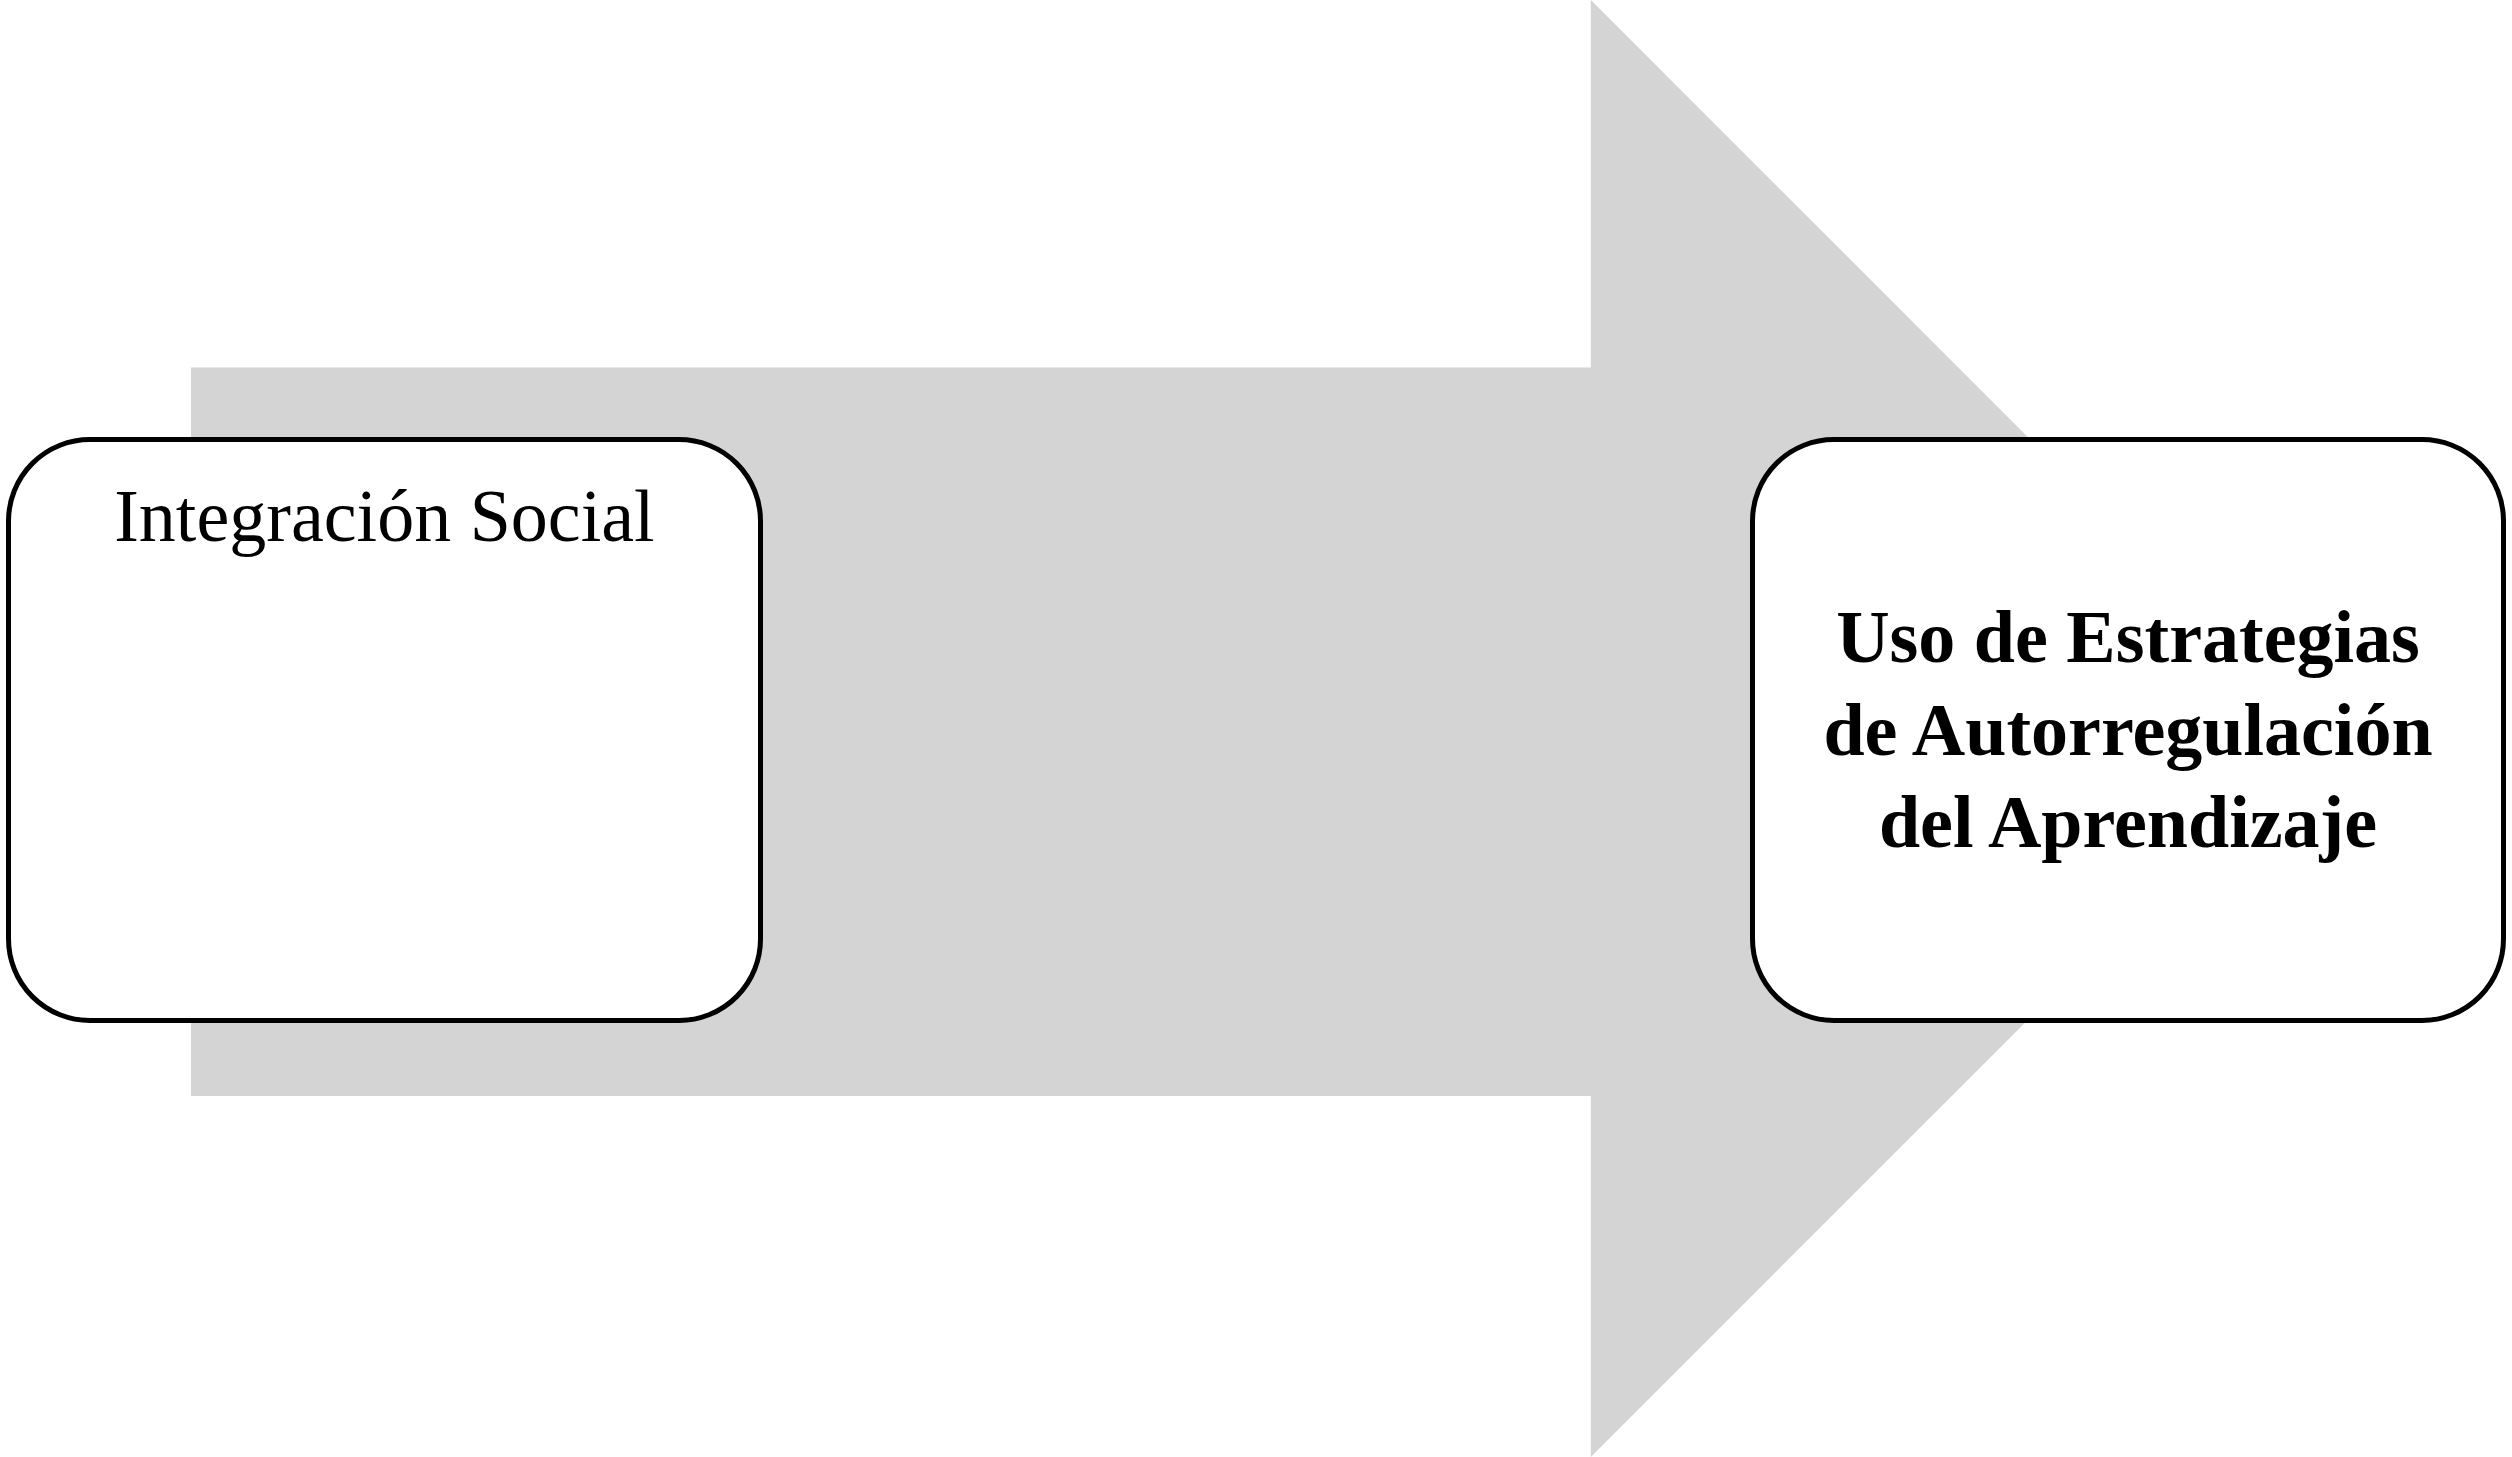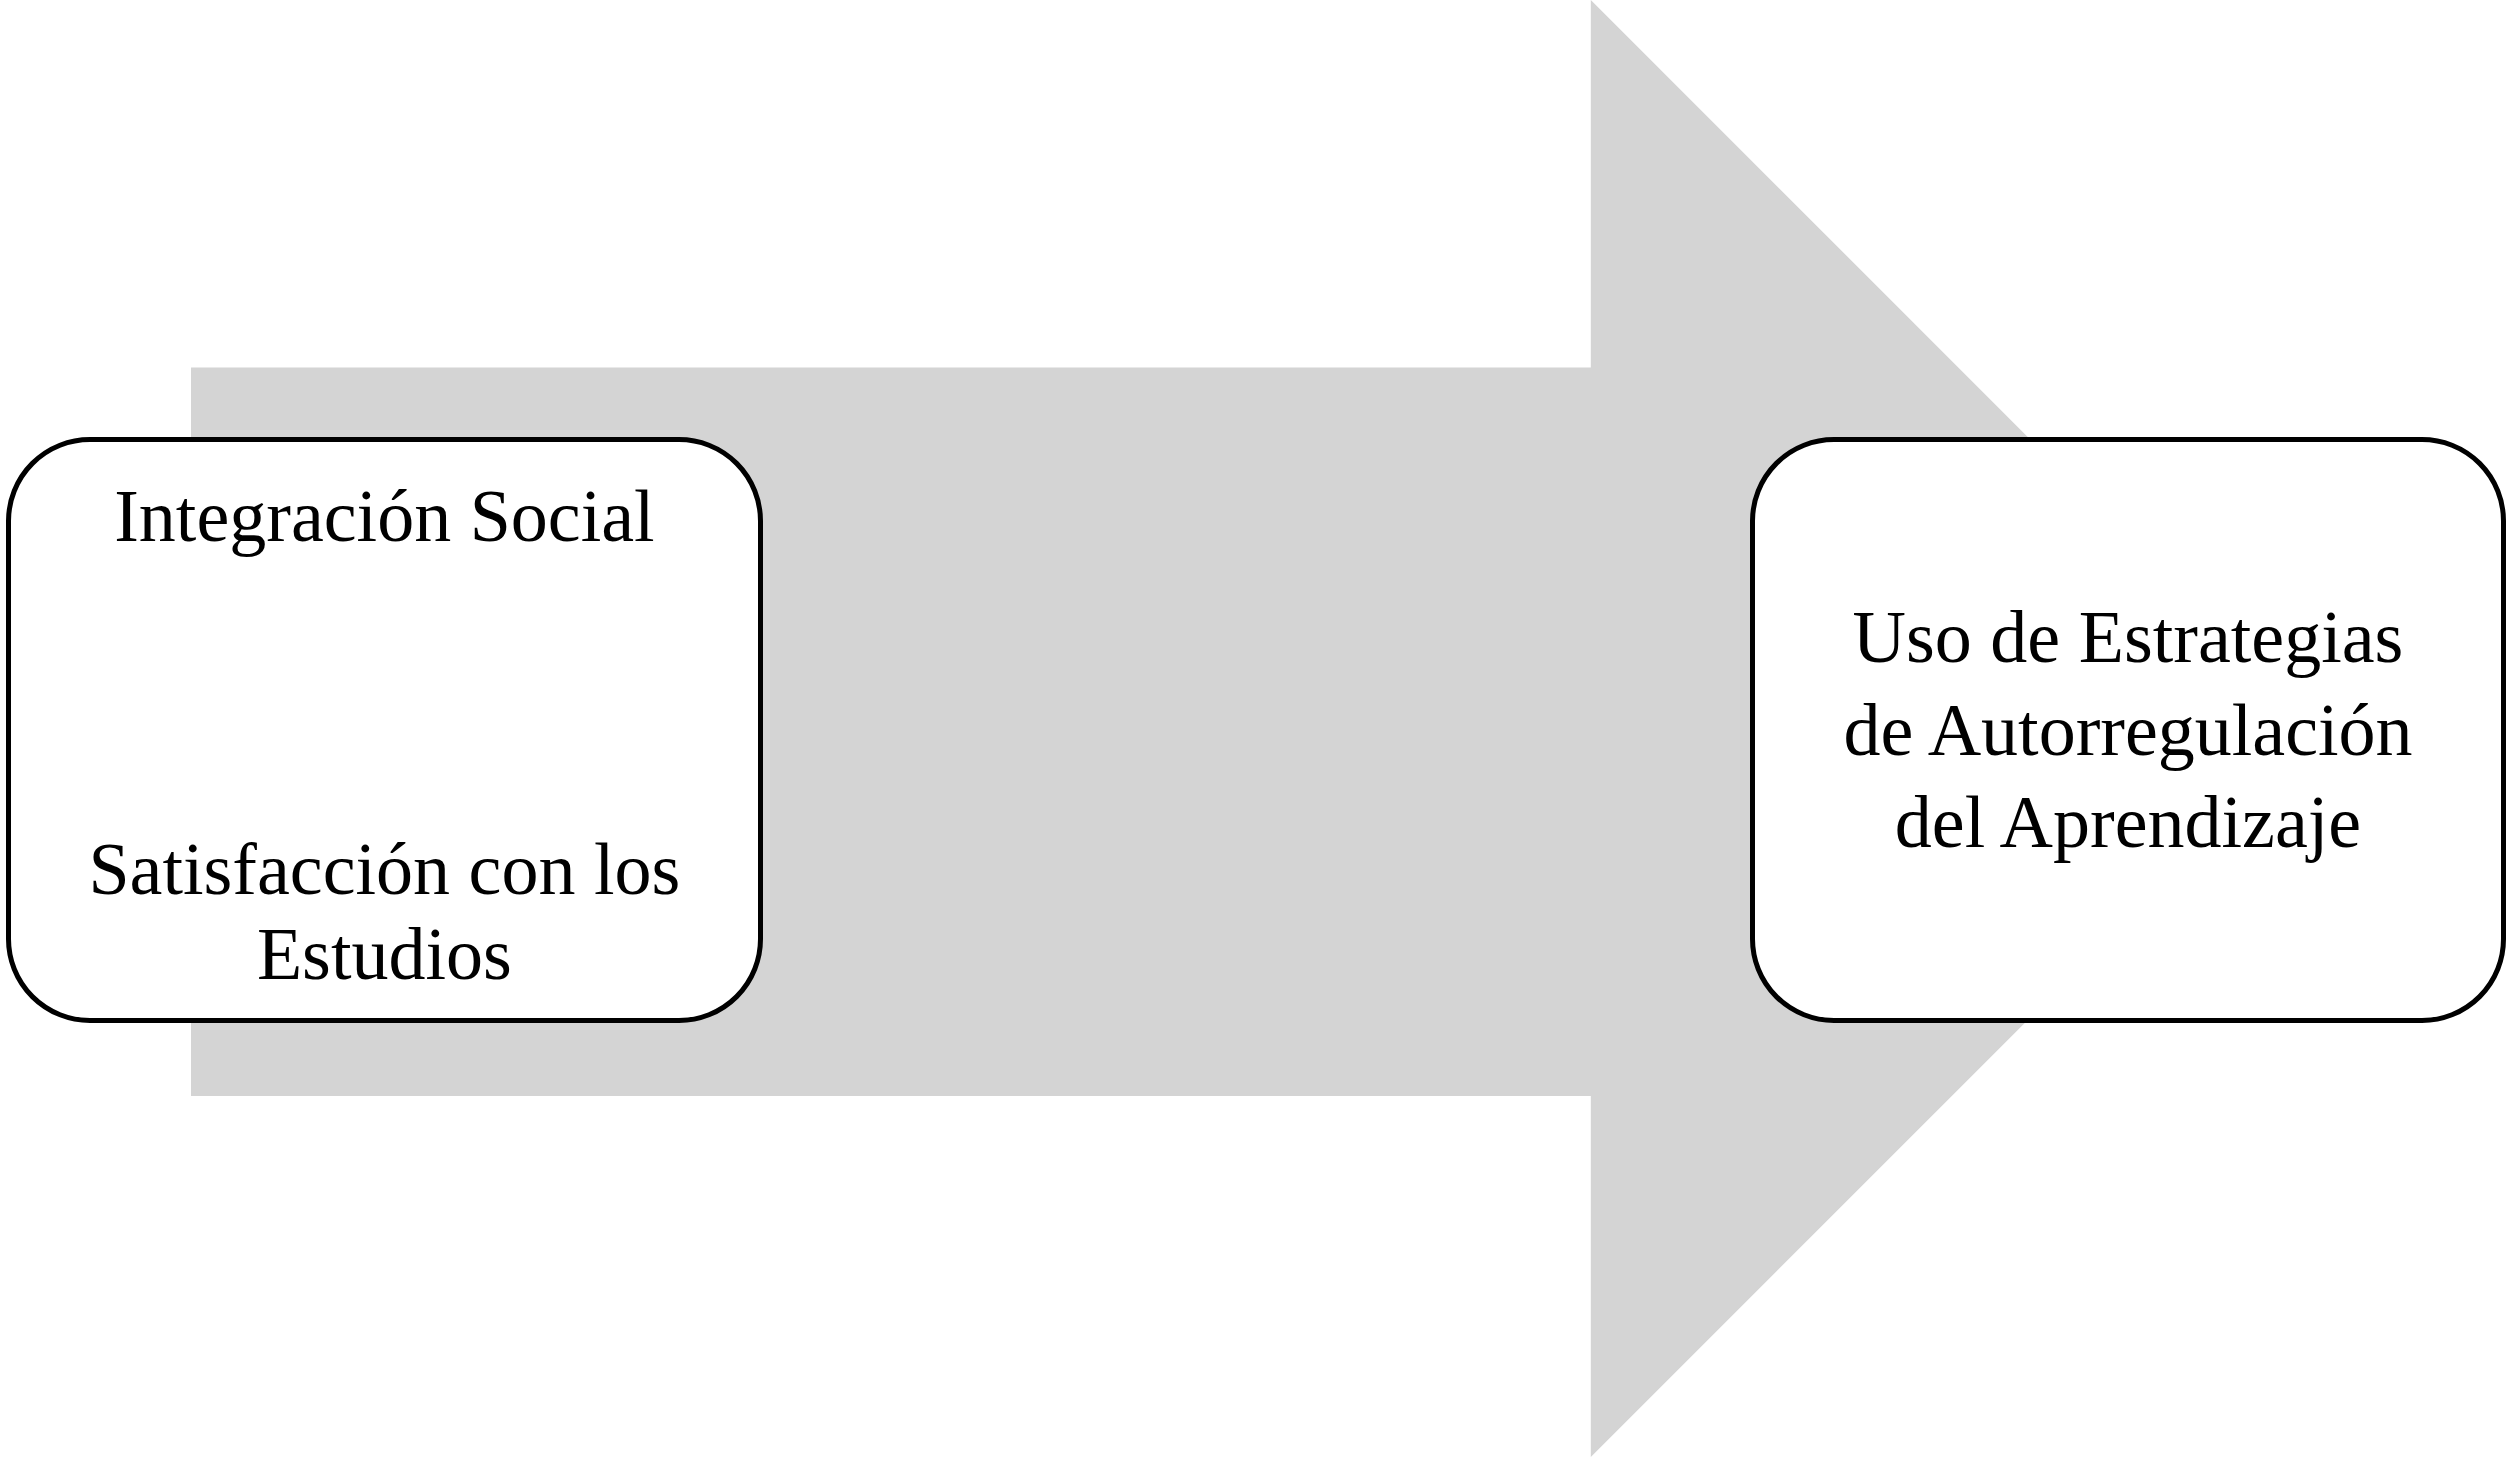--- a/index.html
+++ b/index.html
@@ -49,38 +49,37 @@
     left: 878px;
     width: 759px;
     justify-content: space-between;
     padding: 67px 17px 55px 17px;
   }
   .box-3 {
     left: 1750px;
     width: 756px;
     justify-content: center;
     line-height: 1.25;
+    font-weight: bold;
   }
   .box-line {
     white-space: pre-line;
   }
 </style>
 </head>
 <body>
 
 <div class="canvas">
 
   <svg class="arrow-svg" viewBox="0 0 2986 1732" xmlns="http://www.w3.org/2000/svg">
     <polygon points="227,437 1891,437 1891,0 2757,866 1891,1732 1891,1303 227,1303" fill="#d4d4d4"></polygon>
   </svg>
 
   <div class="box box-1">
     <div class="box-line">Integración Social</div>
-    <div class="box-line">Satisfacción con los
-Estudios</div>
   </div>
 
 
   <div class="box box-3">
     <div class="box-line">Uso de Estrategias
 de Autorregulación
 del Aprendizaje</div>
   </div>
 
 </div>

